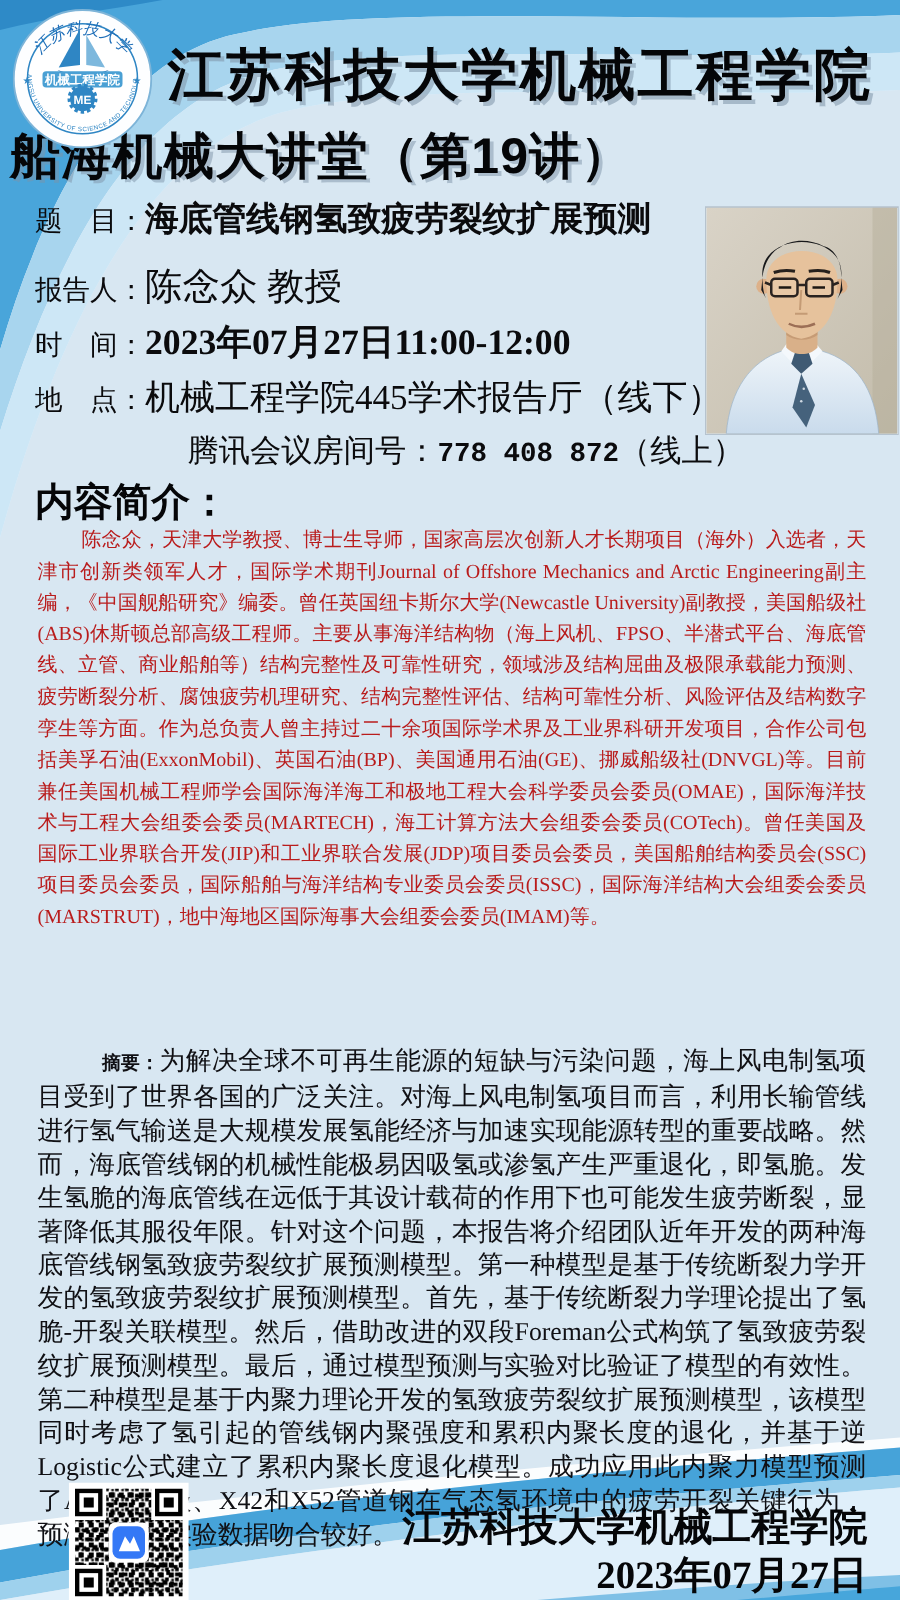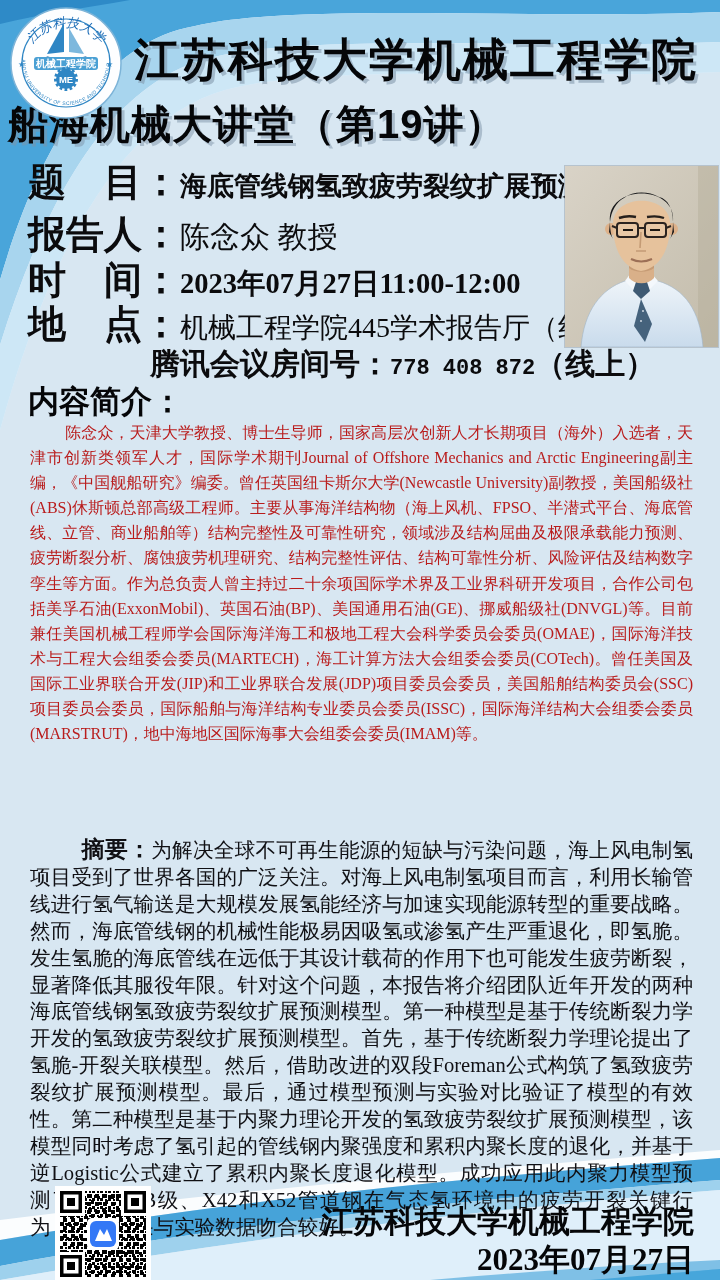--- a/index.html
+++ b/index.html
@@ -26,50 +26,50 @@
     top:97px;left:8px;width:704px;z-index:2;
     font-family:"Liberation Sans",sans-serif;font-weight:bold;
     font-size:40px;letter-spacing:1px;color:#050608;
     text-shadow:3px 3px 0 rgba(125,148,168,.5);
     white-space:nowrap;
   }
 
   
   .row{left:28px;display:flex;align-items:baseline;z-index:2;white-space:nowrap}
   .lbl{
-    font-family:"Liberation Sans",sans-serif;font-weight:bold;
-    font-size:38px;white-space:pre;letter-spacing:0;
+    font-family:"Liberation Sans",sans-serif;font-weight:normal;
+    font-size:22px;white-space:pre;letter-spacing:0;
   }
   .v-hei{font-family:Liberation Sans, sans-serif;font-weight:bold;font-size:27px}
   .v-song{font-family:"Liberation Serif",serif;font-size:30px}
   .v-song-b{font-family:"Liberation Serif",serif;font-weight:bold;font-size:28.5px}
   .row1{top:157px}.row2{top:209px}.row3{top:255px}.row4{top:299px}
   .meeting{top:344px;left:150px;z-index:2;white-space:nowrap}
   .meeting .m-lbl,.meeting .m-sfx{
-    font-family:"Liberation Sans",sans-serif;font-weight:bold;font-size:30px}
+    font-family:"Liberation Sans",sans-serif;font-weight:normal;font-size:25px}
   .meeting .m-num{font-family:Liberation Mono, monospace;font-weight:bold;font-size:22px}
 
   .photo{top:166px;left:565px;width:153px;height:181px;z-index:2;
     box-shadow:0 0 0 1px rgba(120,130,140,.35)}
 
   .sec-head{
     top:381px;left:28px;z-index:2;
     font-family:Liberation Sans, sans-serif;font-weight:bold;font-size:31px;color:#050608;
   }
   .bio{
     top:420px;left:30px;width:663px;z-index:1;
     font-size:16px;line-height:25.1px;text-align:justify;text-indent:2.2em;
     color:#b91c1c;
   }
   .abstract{
     top:836px;left:30px;width:663px;z-index:1;
     font-size:20.6px;line-height:26.9px;text-align:justify;text-indent:2.5em;
     color:#101014;
   }
-  .abstract .abs-lbl{font-family:"Liberation Sans",sans-serif;font-weight:bold;font-size:23px}
+  .abstract .abs-lbl{font-family:"Liberation Sans",sans-serif;font-weight:bold;font-size:15px}
 
   .ftr-svg{top:1100px;left:0;z-index:0}
   .qr{top:1186px;left:55px;width:96px;height:96px;z-index:3}
   .ftr-text{
     top:1203px;right:26px;text-align:right;z-index:2;
     font-family:"Liberation Serif",serif;font-weight:bold;font-size:31px;
     line-height:37.5px;color:#050608;white-space:nowrap;
   }
 </style>
 </head>

